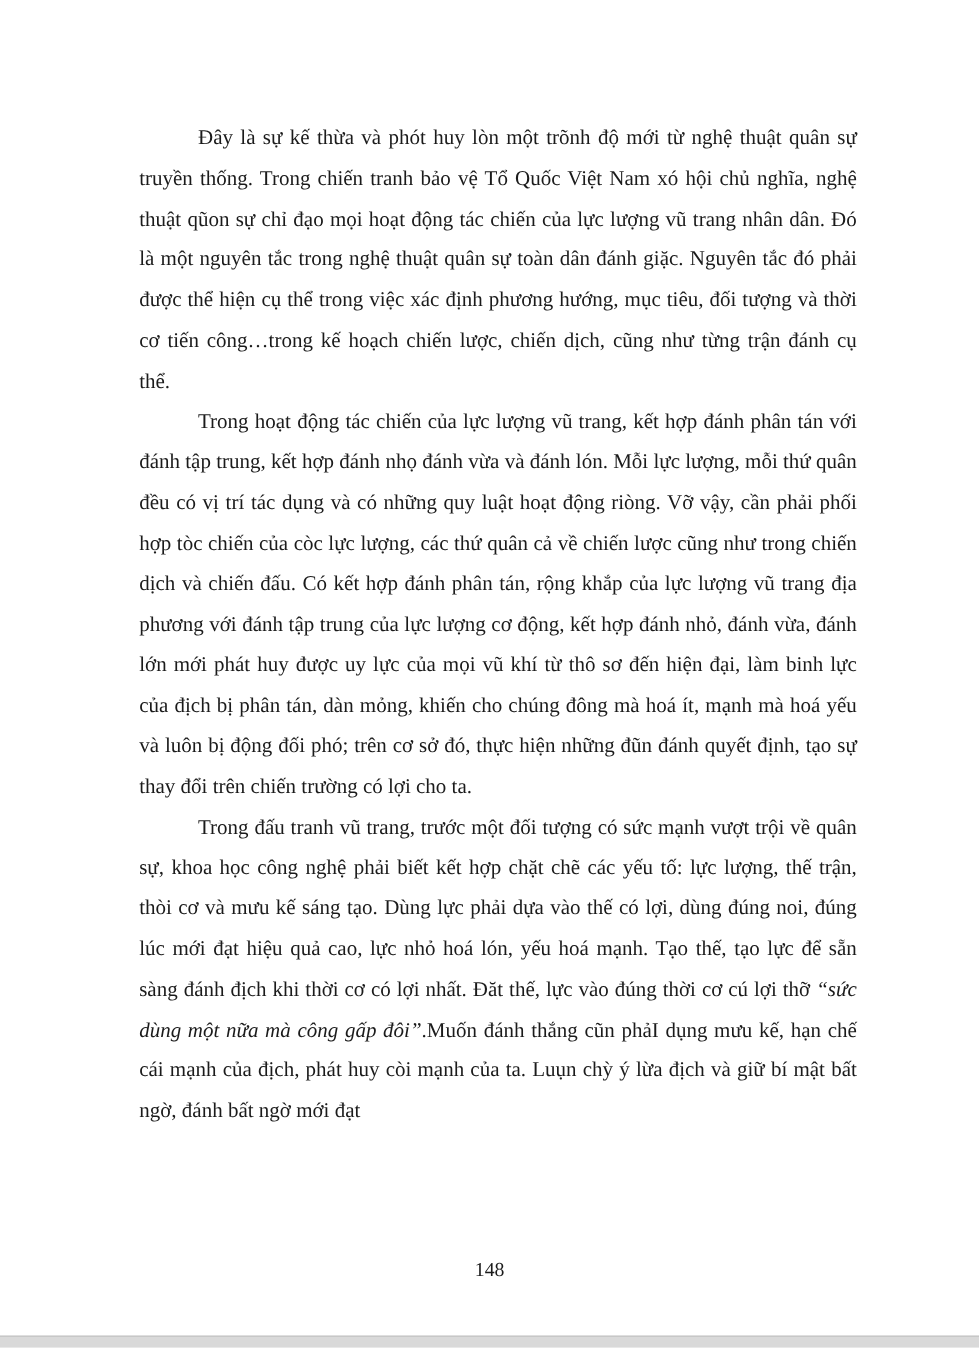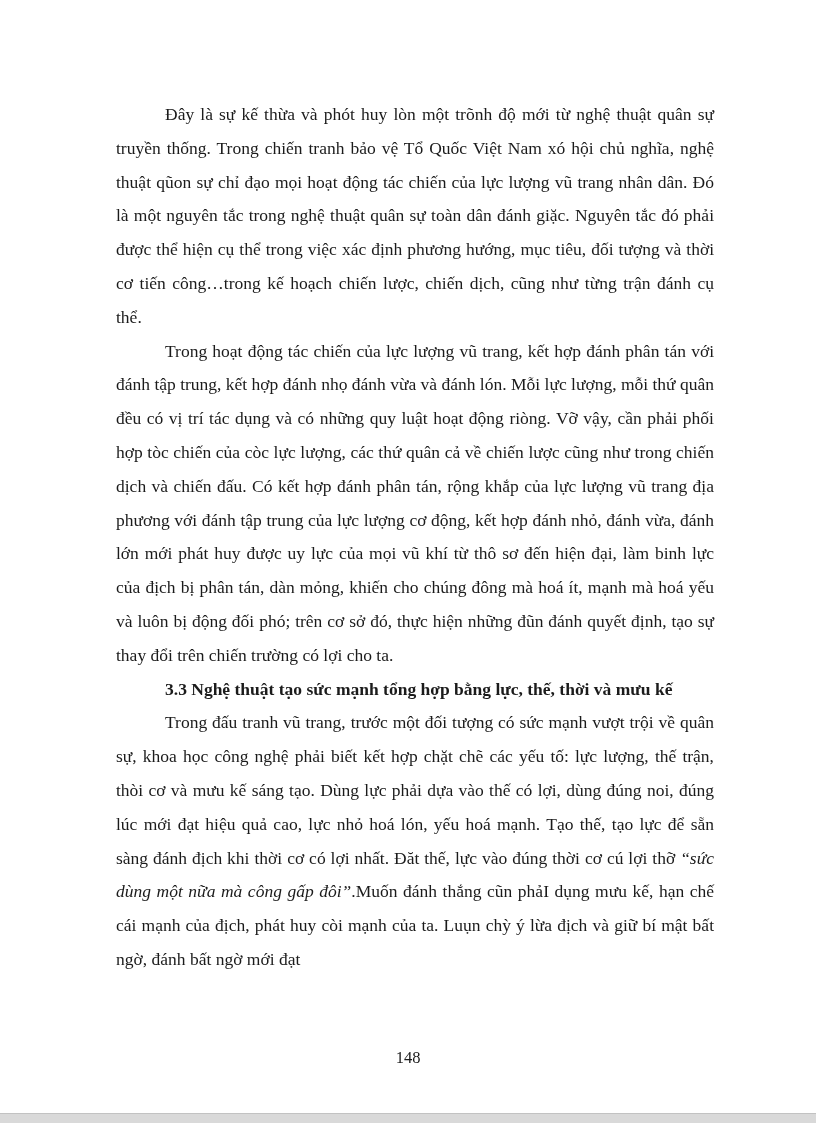--- a/index.html
+++ b/index.html
@@ -60,20 +60,19 @@
     border-top: 1px solid #c2c2c2;
   }
 </style>
 </head>
 <body>
 
 <div class="page">
   <div class="content">
     <p>Đây là sự kế thừa và phót huy lòn một trõnh độ mới từ nghệ thuật quân sự truyền thống. Trong chiến tranh bảo vệ Tổ Quốc Việt Nam xó hội chủ nghĩa, nghệ thuật qũon sự chỉ đạo mọi hoạt động tác chiến của lực lượng vũ trang nhân dân. Đó là một nguyên tắc trong nghệ thuật quân sự toàn dân đánh giặc. Nguyên tắc đó phải được thể hiện cụ thể trong việc xác định phương hướng, mục tiêu, đối tượng và thời cơ tiến công…trong kế hoạch chiến lược, chiến dịch, cũng như từng trận đánh cụ thể.</p>
     <p>Trong hoạt động tác chiến của lực lượng vũ trang, kết hợp đánh phân tán với đánh tập trung, kết hợp đánh nhọ đánh vừa và đánh lón. Mỗi lực lượng, mỗi thứ quân đều có vị trí tác dụng và có những quy luật hoạt động riòng. Vỡ vậy, cần phải phối hợp tòc chiến của còc lực lượng, các thứ quân cả về chiến lược cũng như trong chiến dịch và chiến đấu. Có kết hợp đánh phân tán, rộng khắp của lực lượng vũ trang địa phương với đánh tập trung của lực lượng cơ động, kết hợp đánh nhỏ, đánh vừa, đánh lớn mới phát huy được uy lực của mọi vũ khí từ thô sơ đến hiện đại, làm binh lực của địch bị phân tán, dàn mỏng, khiến cho chúng đông mà hoá ít, mạnh mà hoá yếu và luôn bị động đối phó; trên cơ sở đó, thực hiện những đũn đánh quyết định, tạo sự thay đổi trên chiến trường có lợi cho ta.</p>
-    <p class="heading">3.3 Nghệ thuật tạo sức mạnh tổng hợp bằng lực, thế, thời và mưu kế</p>
     <p><span>Trong đấu tranh vũ trang, trước một đối tượng có sức mạnh vượt trội về quân sự, khoa học công nghệ phải biết kết hợp chặt chẽ các yếu tố: lực lượng, thế trận, thòi cơ và mưu kế sáng tạo. Dùng lực phải dựa vào thế có lợi, dùng đúng noi, đúng lúc mới đạt hiệu quả cao, lực nhỏ hoá lón, yếu hoá mạnh. Tạo thế, tạo lực để sẵn sàng đánh địch khi thời cơ có lợi nhất. Đăt thế, lực vào đúng thời cơ cú lợi thỡ </span><em class="quote">“sức dùng một nữa mà công gấp đôi”</em><span>.Muốn đánh thắng cũn phảI dụng mưu kế, hạn chế cái mạnh của địch, phát huy còi mạnh của ta. Luụn chỳ ý lừa địch và giữ bí mật bất ngờ, đánh bất ngờ mới đạt</span></p>
   </div>
 
   <div class="page-number">148</div>
 
   <div class="page-edge"></div>
 </div>
 
 </body></html>

